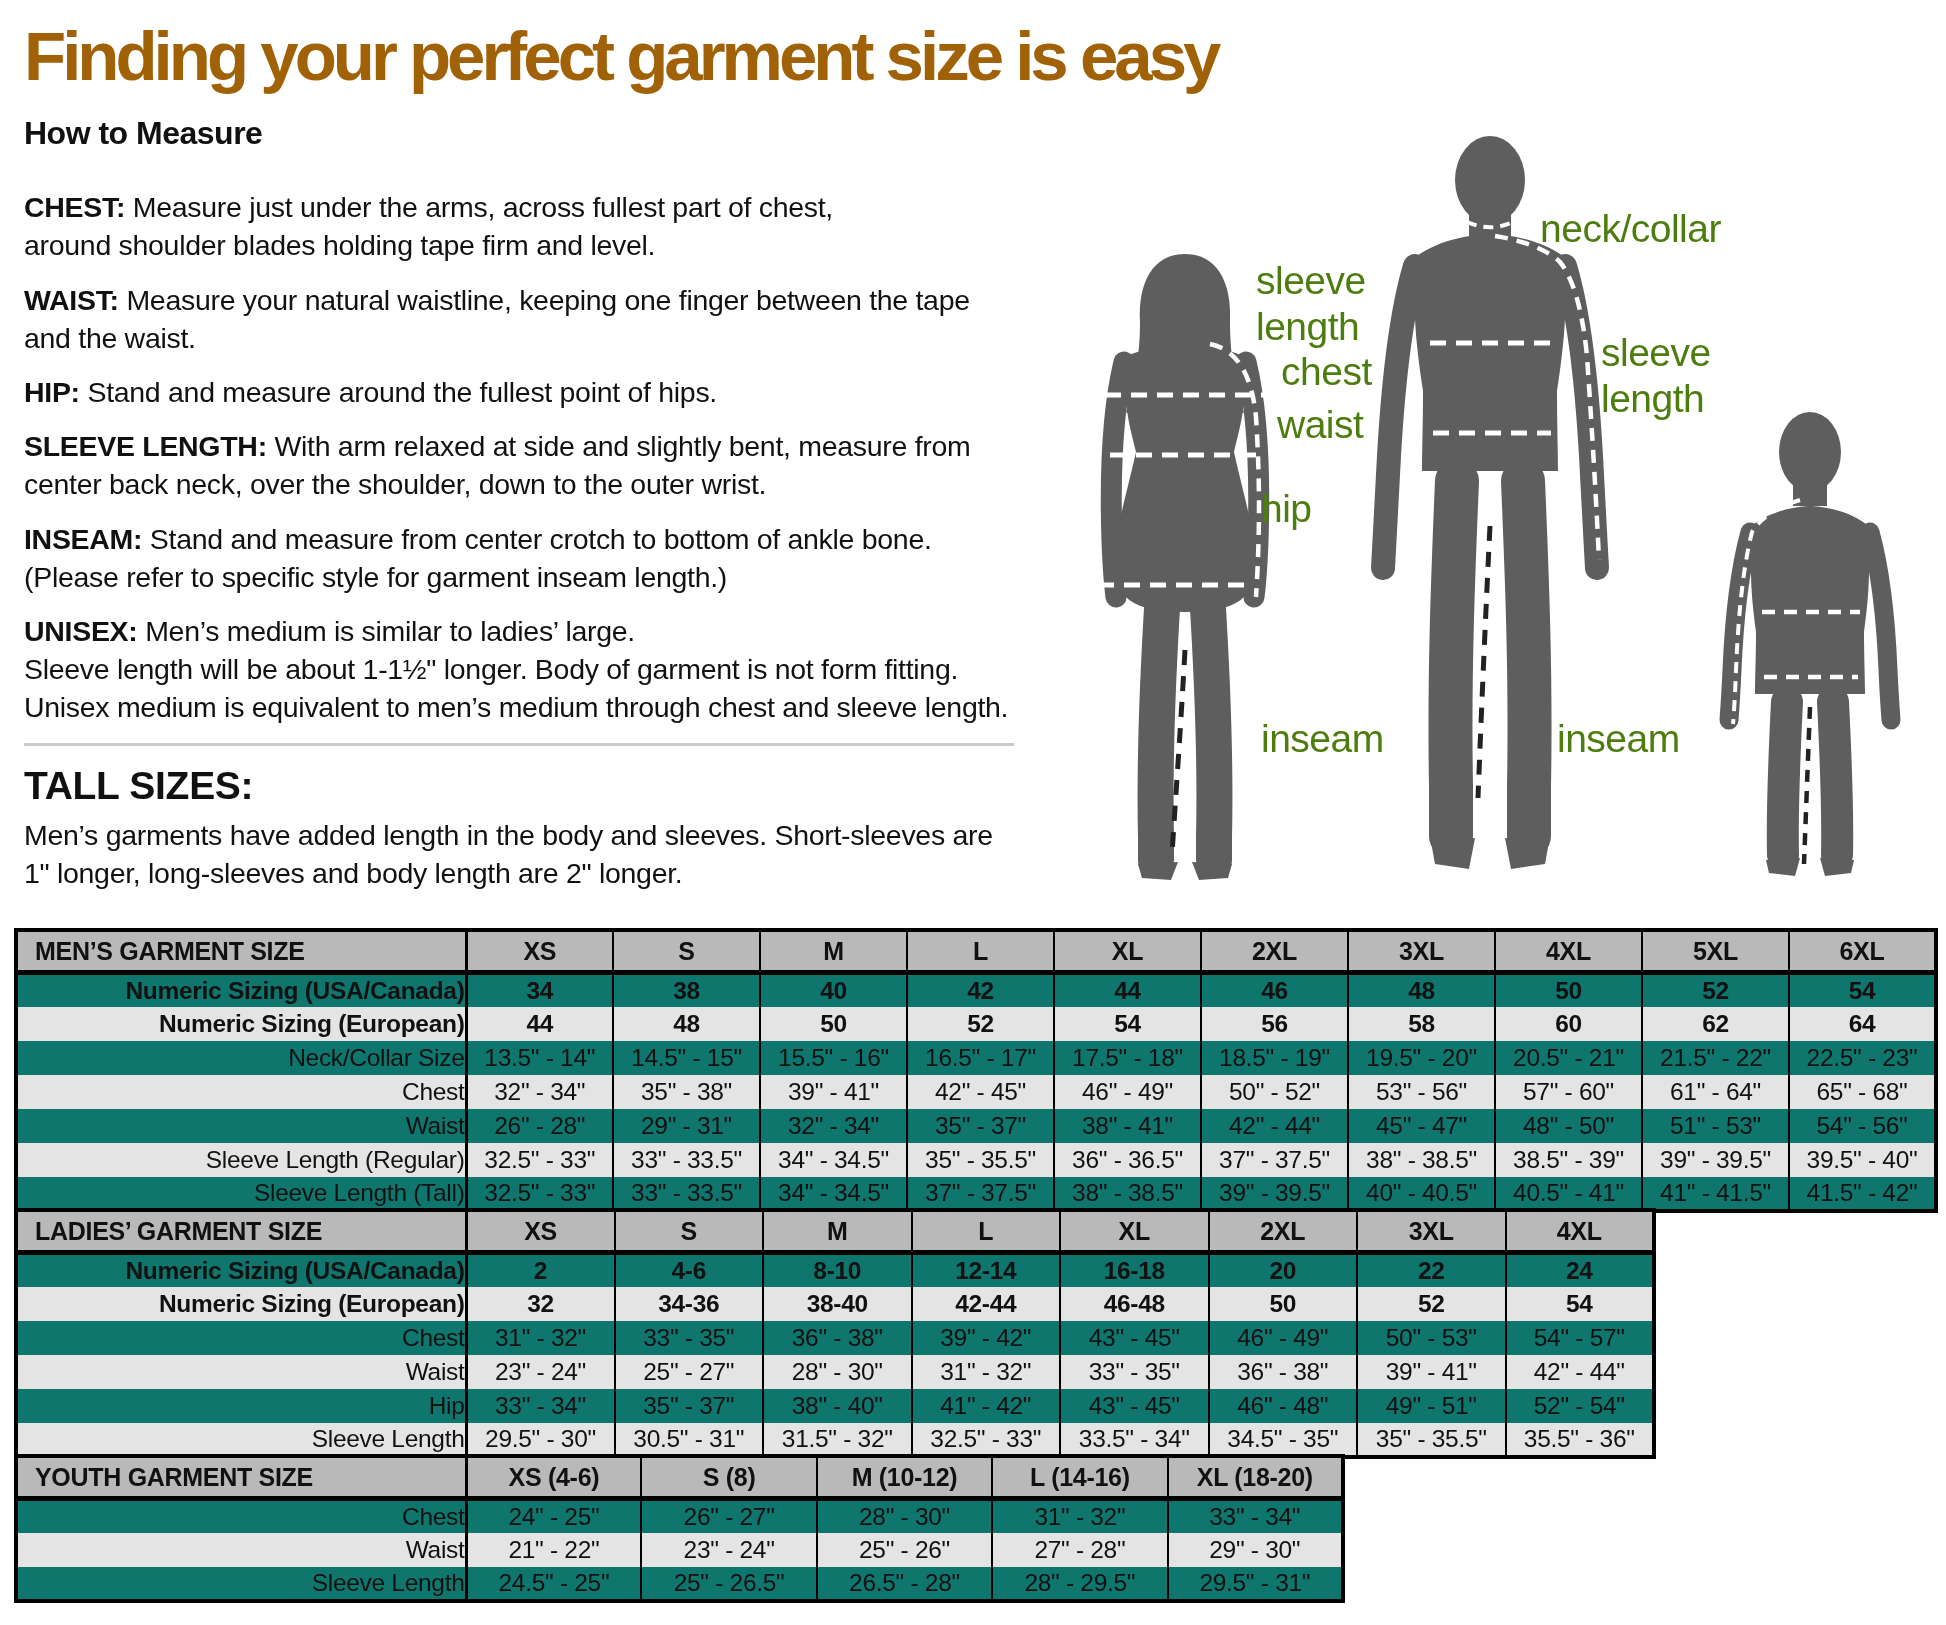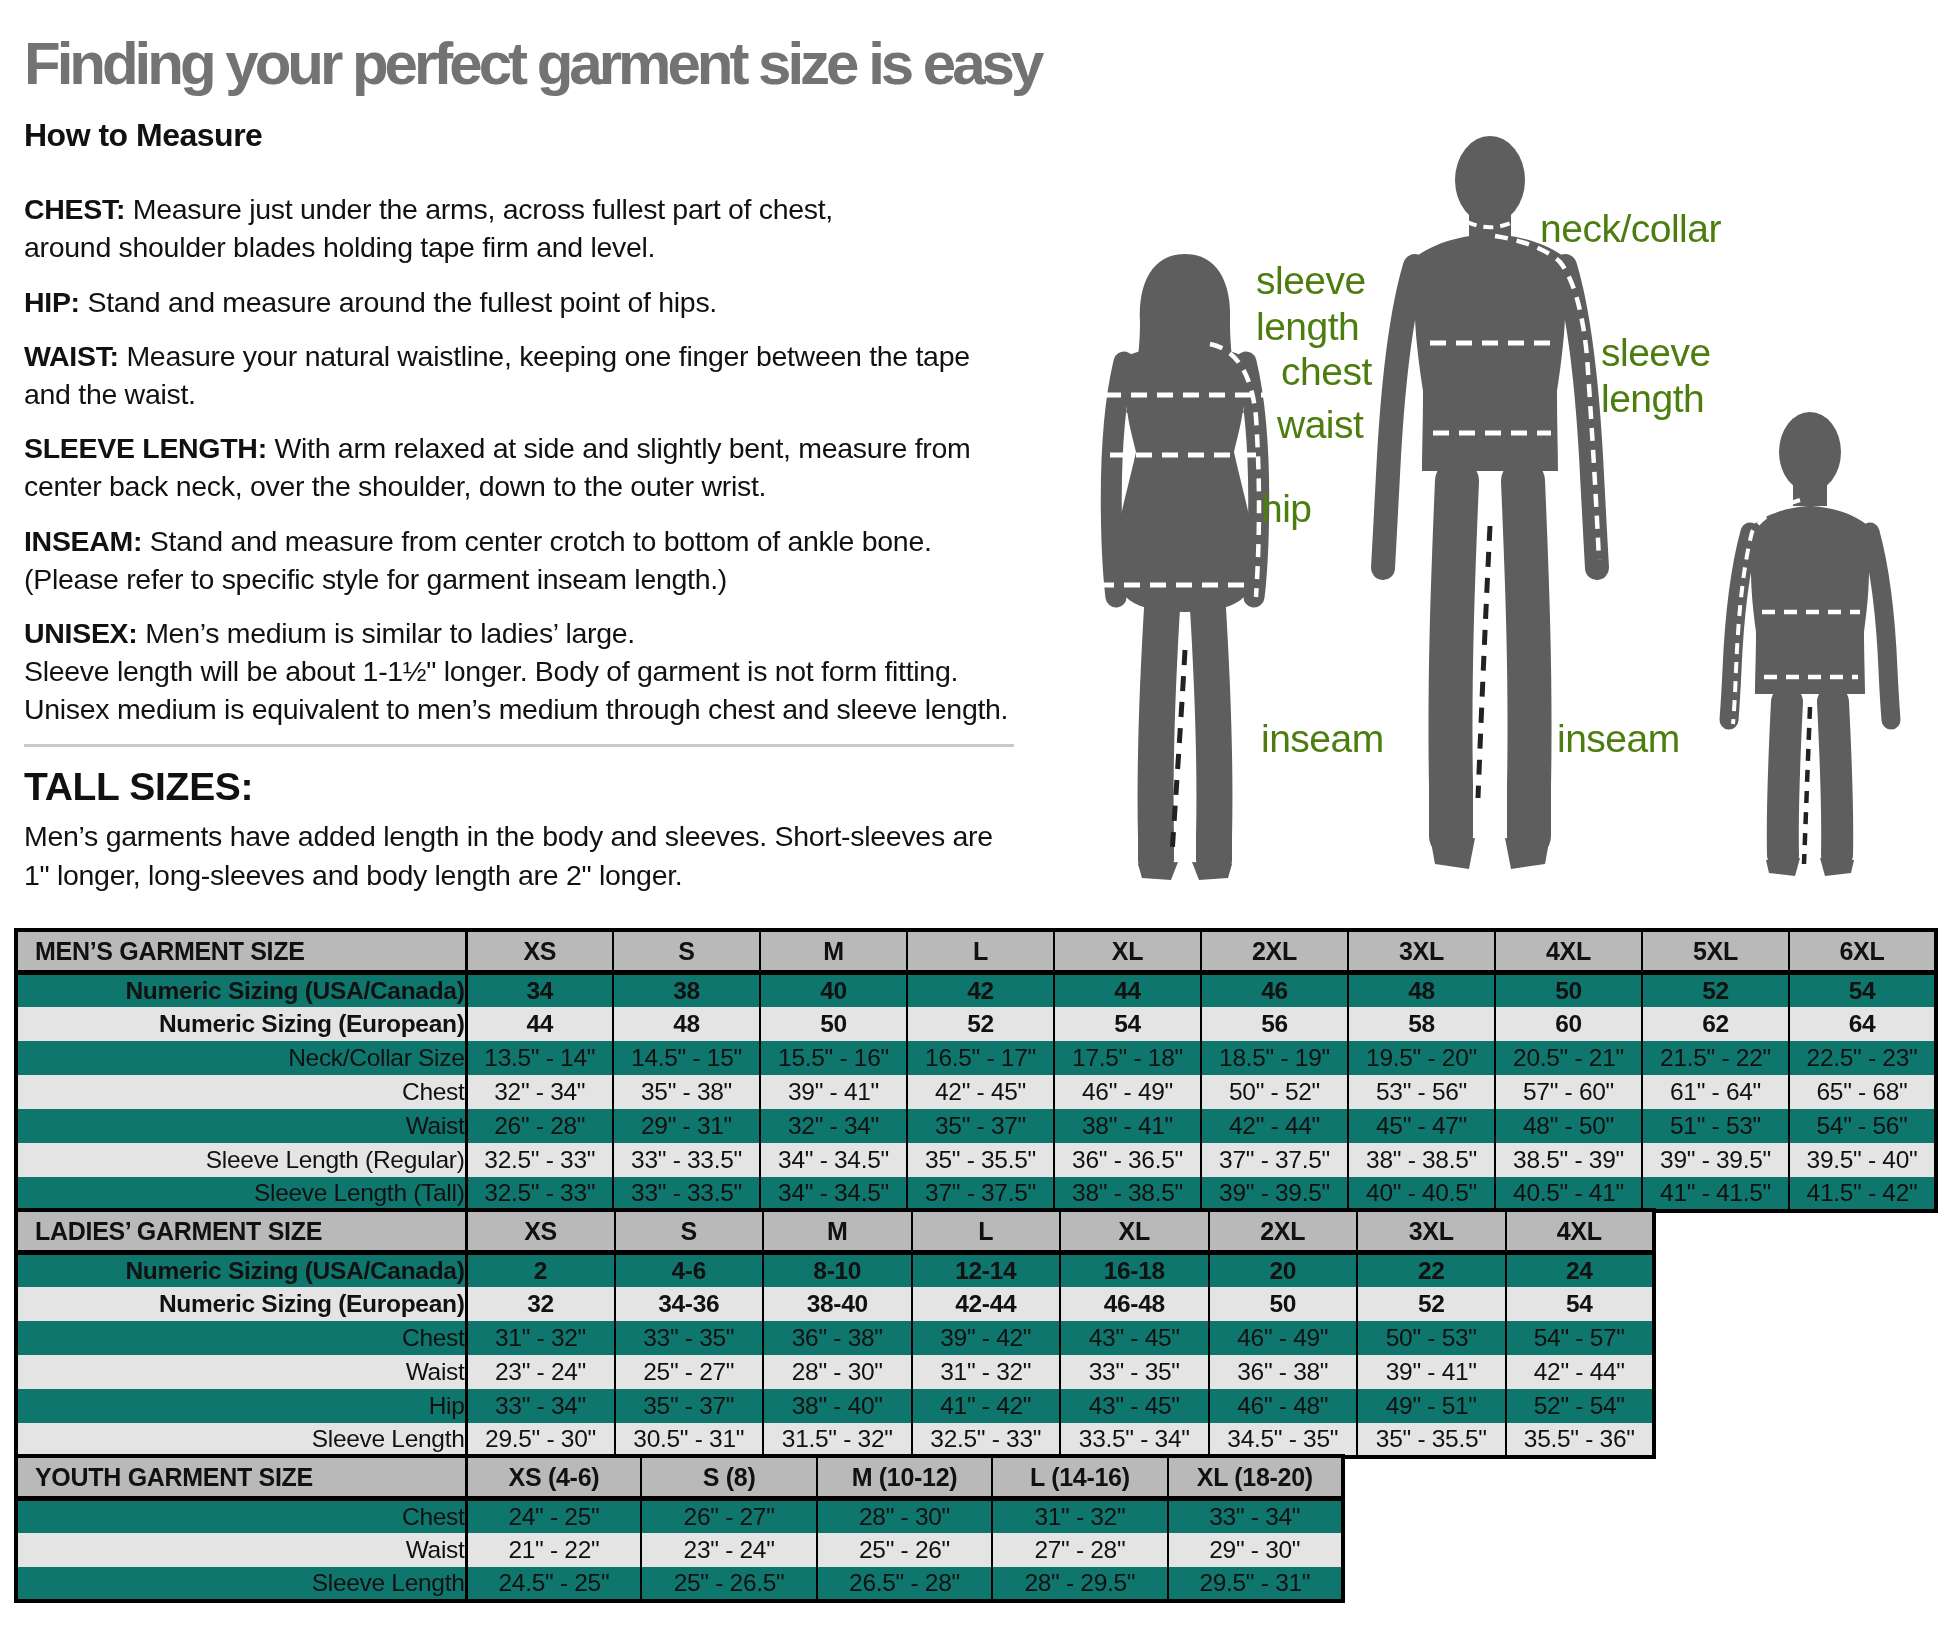--- a/index.html
+++ b/index.html
@@ -5,22 +5,22 @@
   html,body{margin:0;padding:0}
   body{
     width:1946px;height:1625px;position:relative;background:#fff;
     font-family:"Liberation Sans",sans-serif;color:#111;overflow:hidden;
   }
   .page{position:absolute;left:0;top:0;width:1946px;height:1625px}
 
   
   .left-col{position:absolute;left:24px;top:14px;width:1018px}
   .title{
-    font-size:60px;font-weight:bold;letter-spacing:-4px;line-height:1.12;
-    margin:16px 0 20px 0;white-space:nowrap;color:#737373;
+    font-size:69px;font-weight:bold;letter-spacing:-4px;line-height:1.12;
+    margin:4px 0 20px 0;white-space:nowrap;color:#a16207;
   }
   .h2{font-size:32px;font-weight:bold;letter-spacing:-0.5px;margin:0 0 36px 0}
   .para{font-size:28.5px;line-height:1.34;letter-spacing:-0.3px;margin:0 0 16px 0}
   .para strong{letter-spacing:-0.3px}
   .pt{white-space:pre-line}
   .divider{height:3px;background:#c9c9c9;width:990px;margin:12px 0 18px 0}
   .h3{font-size:39px;font-weight:bold;letter-spacing:-0.3px;margin:0 0 8px 0}
 
   
   .fig-svg{position:absolute}
@@ -58,24 +58,24 @@
 
 <div class="page">
 
   <div class="left-col">
     <h1 class="title">Finding your perfect garment size is easy</h1>
     <h2 class="h2">How to Measure</h2>
 
     <p class="para"><strong>CHEST:</strong> <span class="pt">Measure just under the arms, across fullest part of chest,
 around shoulder blades holding tape firm and level.</span></p>
 
-    <p class="para"><strong>HIP:</strong> <span class="pt">Stand and measure around the fullest point of hips.</span></p>
-
     <p class="para"><strong>WAIST:</strong> <span class="pt">Measure your natural waistline, keeping one finger between the tape
 and the waist.</span></p>
+
+    <p class="para"><strong>HIP:</strong> <span class="pt">Stand and measure around the fullest point of hips.</span></p>
 
     <p class="para"><strong>SLEEVE LENGTH:</strong> <span class="pt">With arm relaxed at side and slightly bent, measure from
 center back neck, over the shoulder, down to the outer wrist.</span></p>
 
     <p class="para"><strong>INSEAM:</strong> <span class="pt">Stand and measure from center crotch to bottom of ankle bone.
 (Please refer to specific style for garment inseam length.)</span></p>
 
     <p class="para"><strong>UNISEX:</strong> <span class="pt">Men’s medium is similar to ladies’ large.
 Sleeve length will be about 1-1½" longer. Body of garment is not form fitting.
 Unisex medium is equivalent to men’s medium through chest and sleeve length.</span></p>

